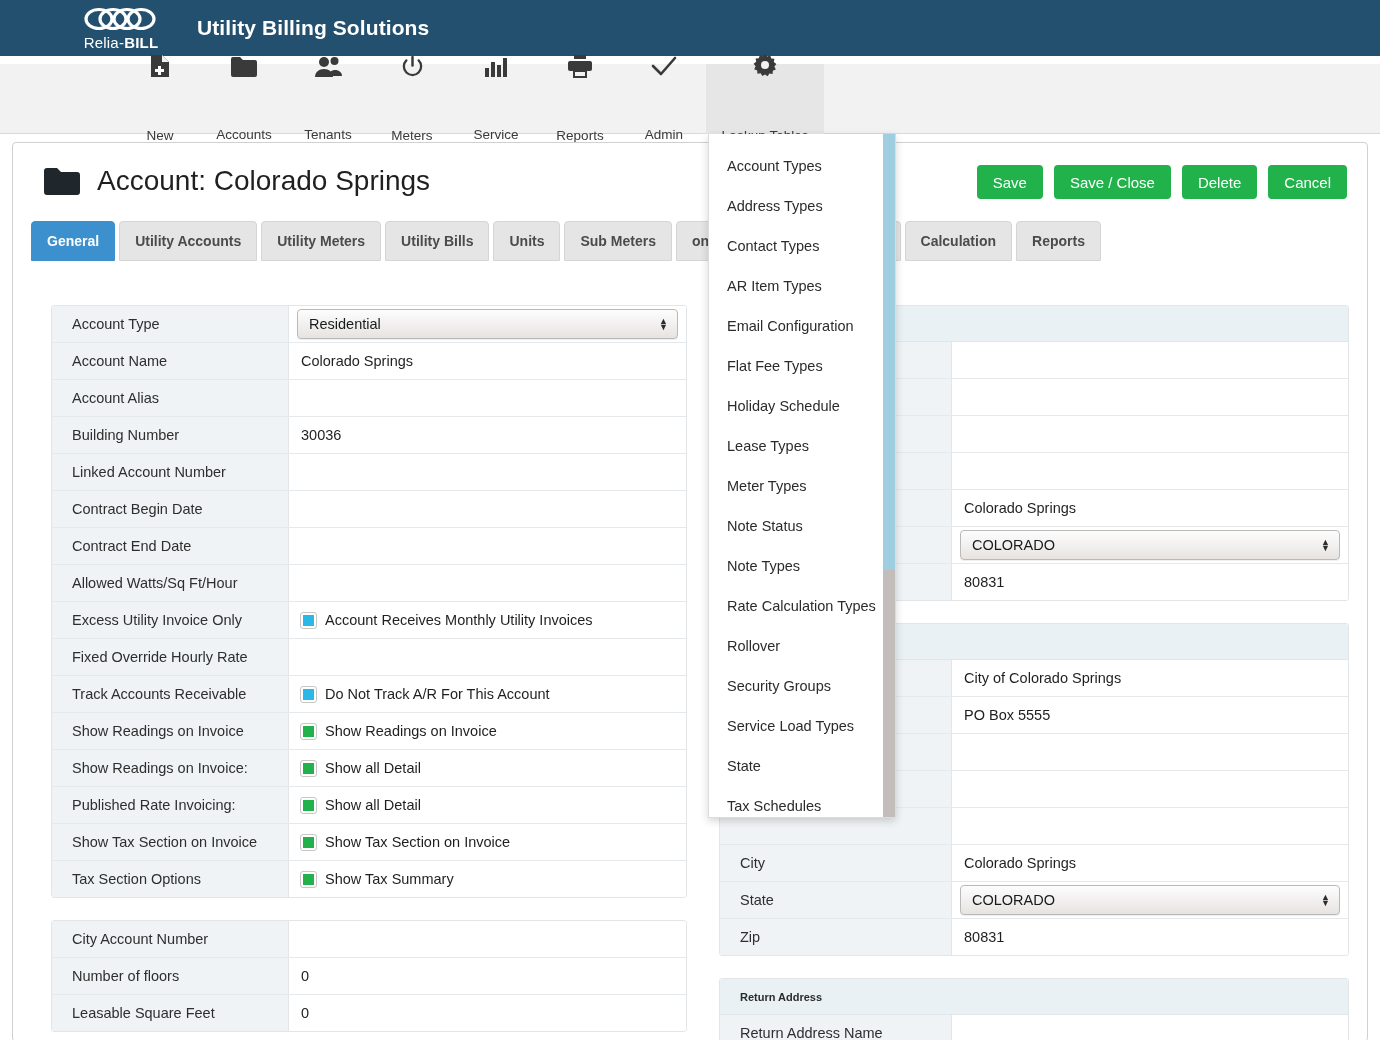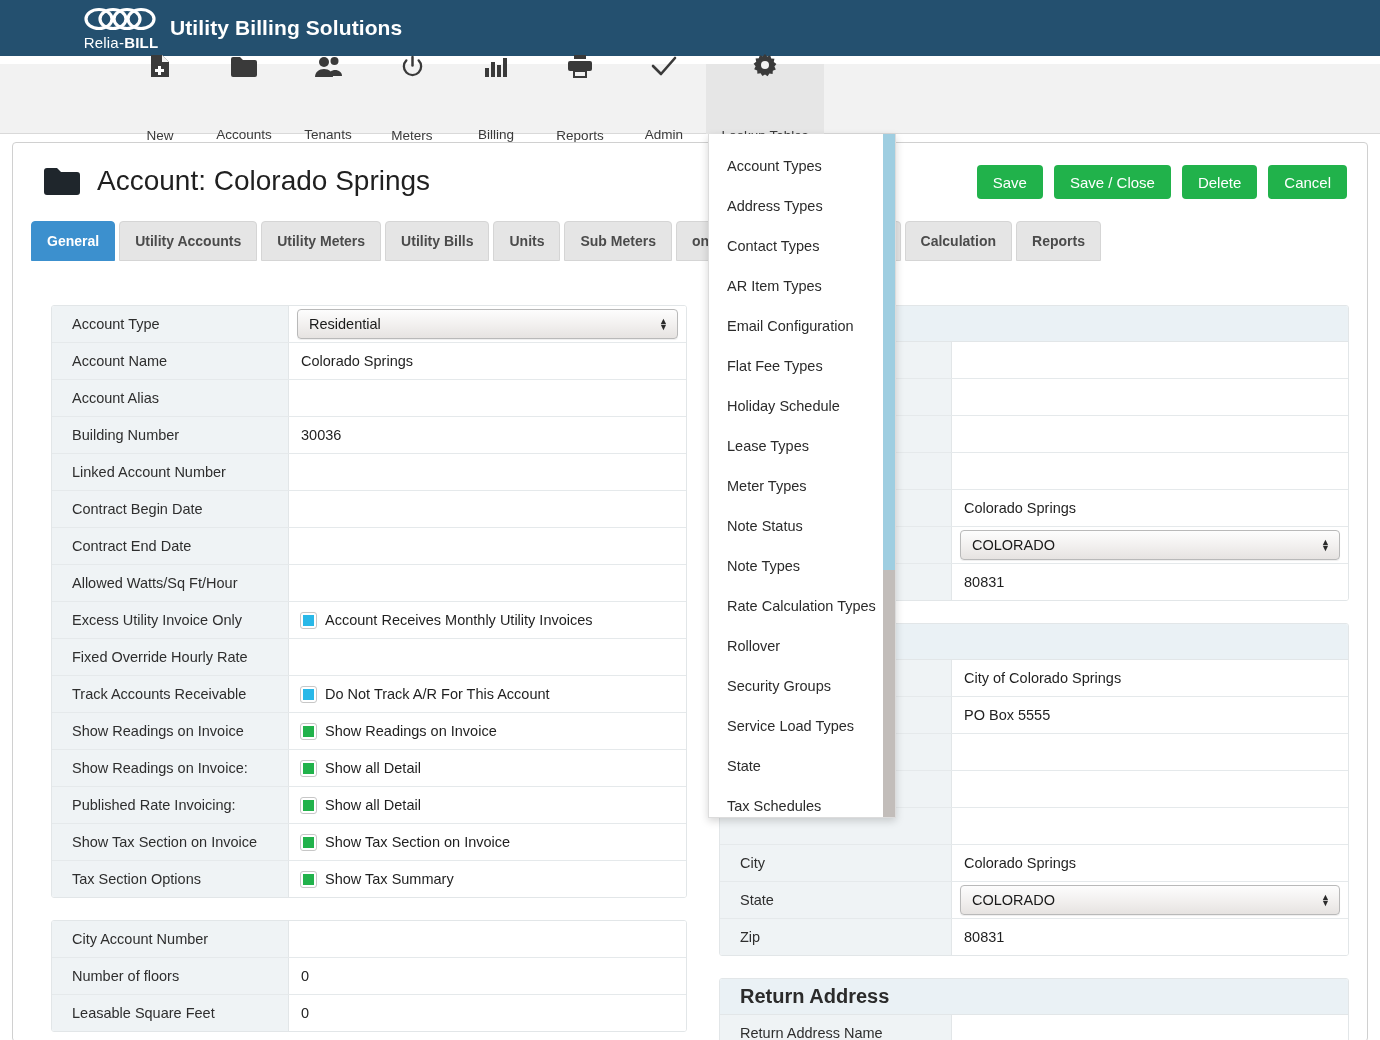--- a/index.html
+++ b/index.html
@@ -29,21 +29,21 @@
     width: 86px;
   }
   .logo-rings { display: block; }
   .logo-word {
     color: #ffffff; font-size: 15px; letter-spacing: .2px;
     margin-top: -2px; white-space: nowrap;
   }
   .logo-word b { font-weight: bold; }
   .brand-title {
     color: #ffffff; font-size: 21px; font-weight: bold;
-    margin-left: 6px; letter-spacing: .1px;
+    margin-left: 33px; letter-spacing: .1px;
   }
 
   
   .navbar {
     position: absolute; left: 0; top: 64px;
     width: 1380px; height: 70px;
     background: #f2f2f2;
     border-bottom: 1px solid #d9d9d9;
     display: flex; align-items: center;
   }
@@ -120,21 +120,21 @@
     display: flex; align-items: center; padding: 0 16px 0 20px;
   }
   .col-right .lbl { width: 232px; flex: 0 0 232px; }
   .val {
     flex: 1 1 auto; background: #ffffff;
     font-size: 14.5px; color: #1f1f1f;
     display: flex; align-items: center; padding: 0 12px;
     min-height: 36px;
   }
   .section-head {
-    background: #eaf1f5; font-size: 20px; font-weight: bold;
+    background: #eaf1f5; font-size: 11px; font-weight: bold;
     color: #2b2b2b; display: flex; align-items: center;
     padding: 0 0 0 20px; min-height: 36px;
     border-bottom: 1px solid #e2e6e8;
   }
 
   
   .sel {
     width: 100%; height: 30px;
     border: 1px solid #b9b9b9; border-radius: 4px;
     background: linear-gradient(to bottom,#fdfdfd 0%,#f2f0ef 52%,#e6e3e1 100%);
@@ -248,21 +248,21 @@
         </div>
         <div class="nav-item">
           <span class="nav-ico">
             <svg width="22" height="21" viewBox="0 0 22 21">
               <rect x="0" y="12" width="4" height="9" fill="#3a3a3a"></rect>
               <rect x="6" y="6" width="4" height="15" fill="#3a3a3a"></rect>
               <rect x="12" y="9" width="4" height="12" fill="#3a3a3a"></rect>
               <rect x="18" y="2" width="4" height="19" fill="#3a3a3a"></rect>
             </svg>
           </span>
-          <span class="nav-label">Billing</span>
+          <span class="nav-label">Service</span>
         </div>
         <div class="nav-item">
           <span class="nav-ico">
             <svg width="24" height="23" viewBox="0 0 24 23">
               <rect x="6" y="0" width="12" height="4" fill="#3a3a3a"></rect>
               <rect x="0" y="6" width="24" height="10" rx="2" fill="#3a3a3a"></rect>
               <rect x="5" y="15" width="14" height="8" fill="#3a3a3a"></rect>
               <rect x="7" y="17" width="10" height="4" fill="#f2f2f2"></rect>
             </svg>
           </span>

